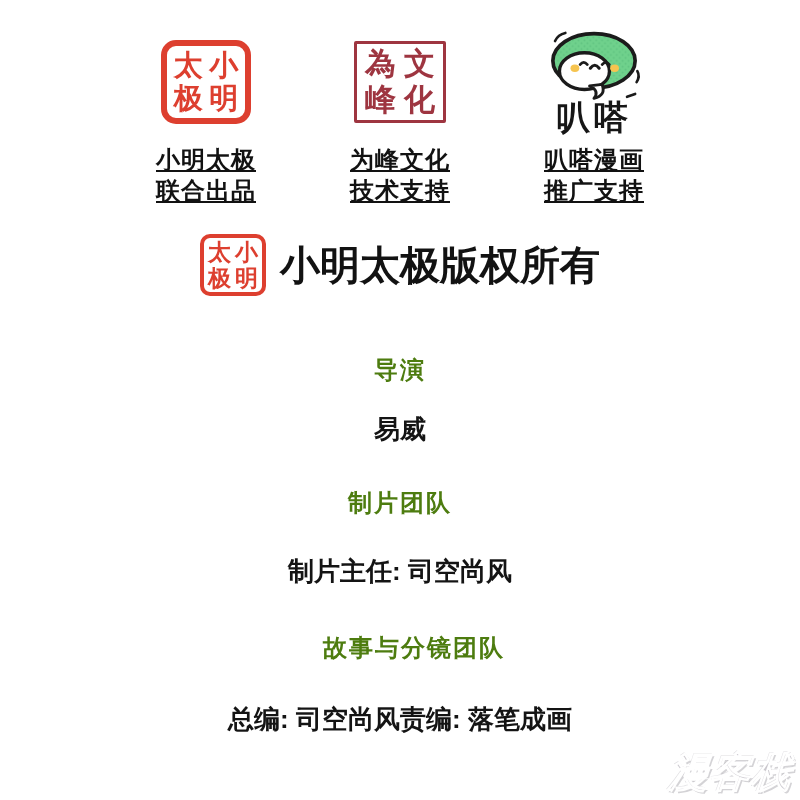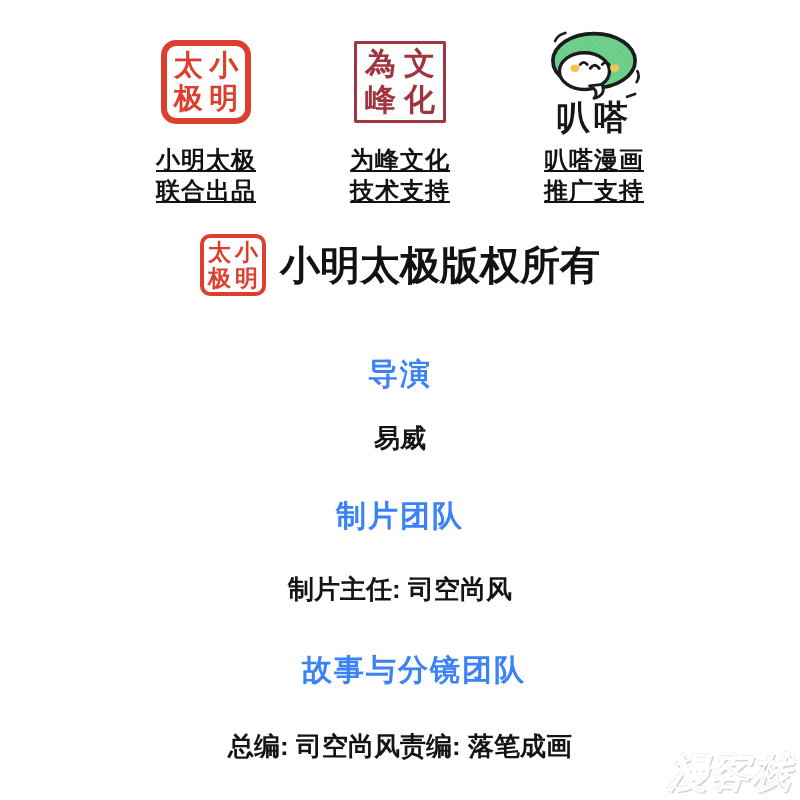--- a/index.html
+++ b/index.html
@@ -59,21 +59,21 @@
     display:flex;align-items:center;justify-content:center;
     gap:14px;margin-top:24px;height:70px;
   }
   .copyright-text{
     font-size:40px;font-weight:800;color:#121212;letter-spacing:0px;
     white-space:nowrap;
   }
   
   .credits{text-align:center;}
   .credit-heading{
-    font-size:30px;font-weight:800;color:#3b82f6;letter-spacing:2px;
+    font-size:24px;font-weight:800;color:#4d7c0f;letter-spacing:2px;
     white-space:nowrap;
   }
   .h-director{margin-top:54px;}
   .h-production{margin-top:40px;}
   .h-story{margin-top:43px;margin-left:28px;}
   .credit-name{font-size:26px;font-weight:700;color:#141414;margin-top:26px;}
   .credit-line{
     display:flex;justify-content:center;
     font-size:26px;font-weight:700;color:#141414;
     white-space:nowrap;

